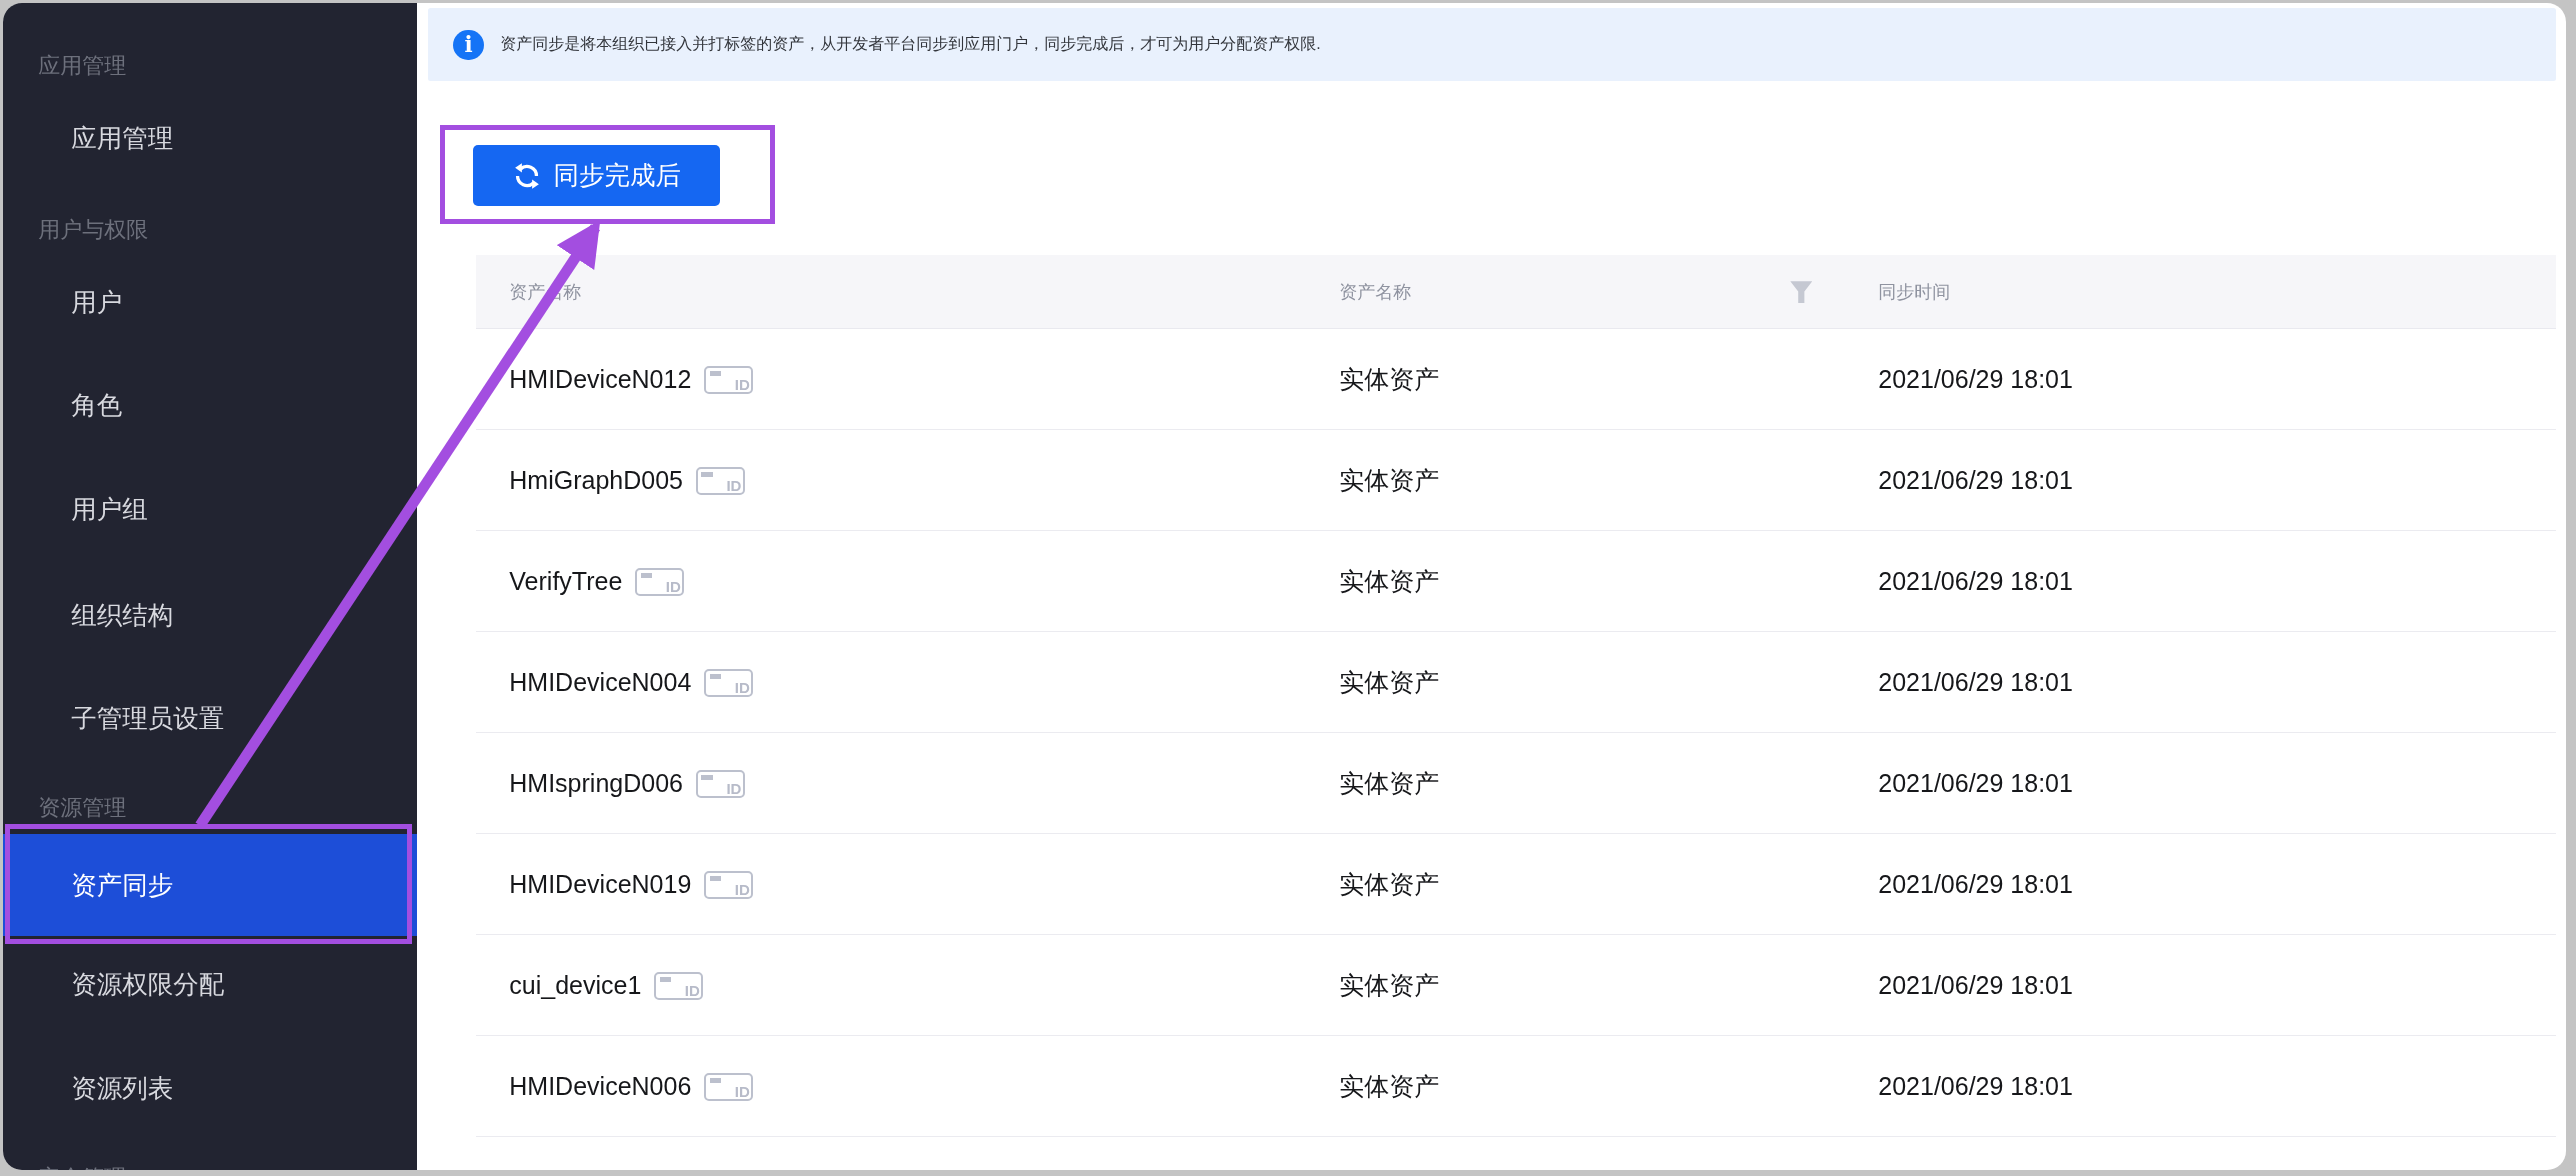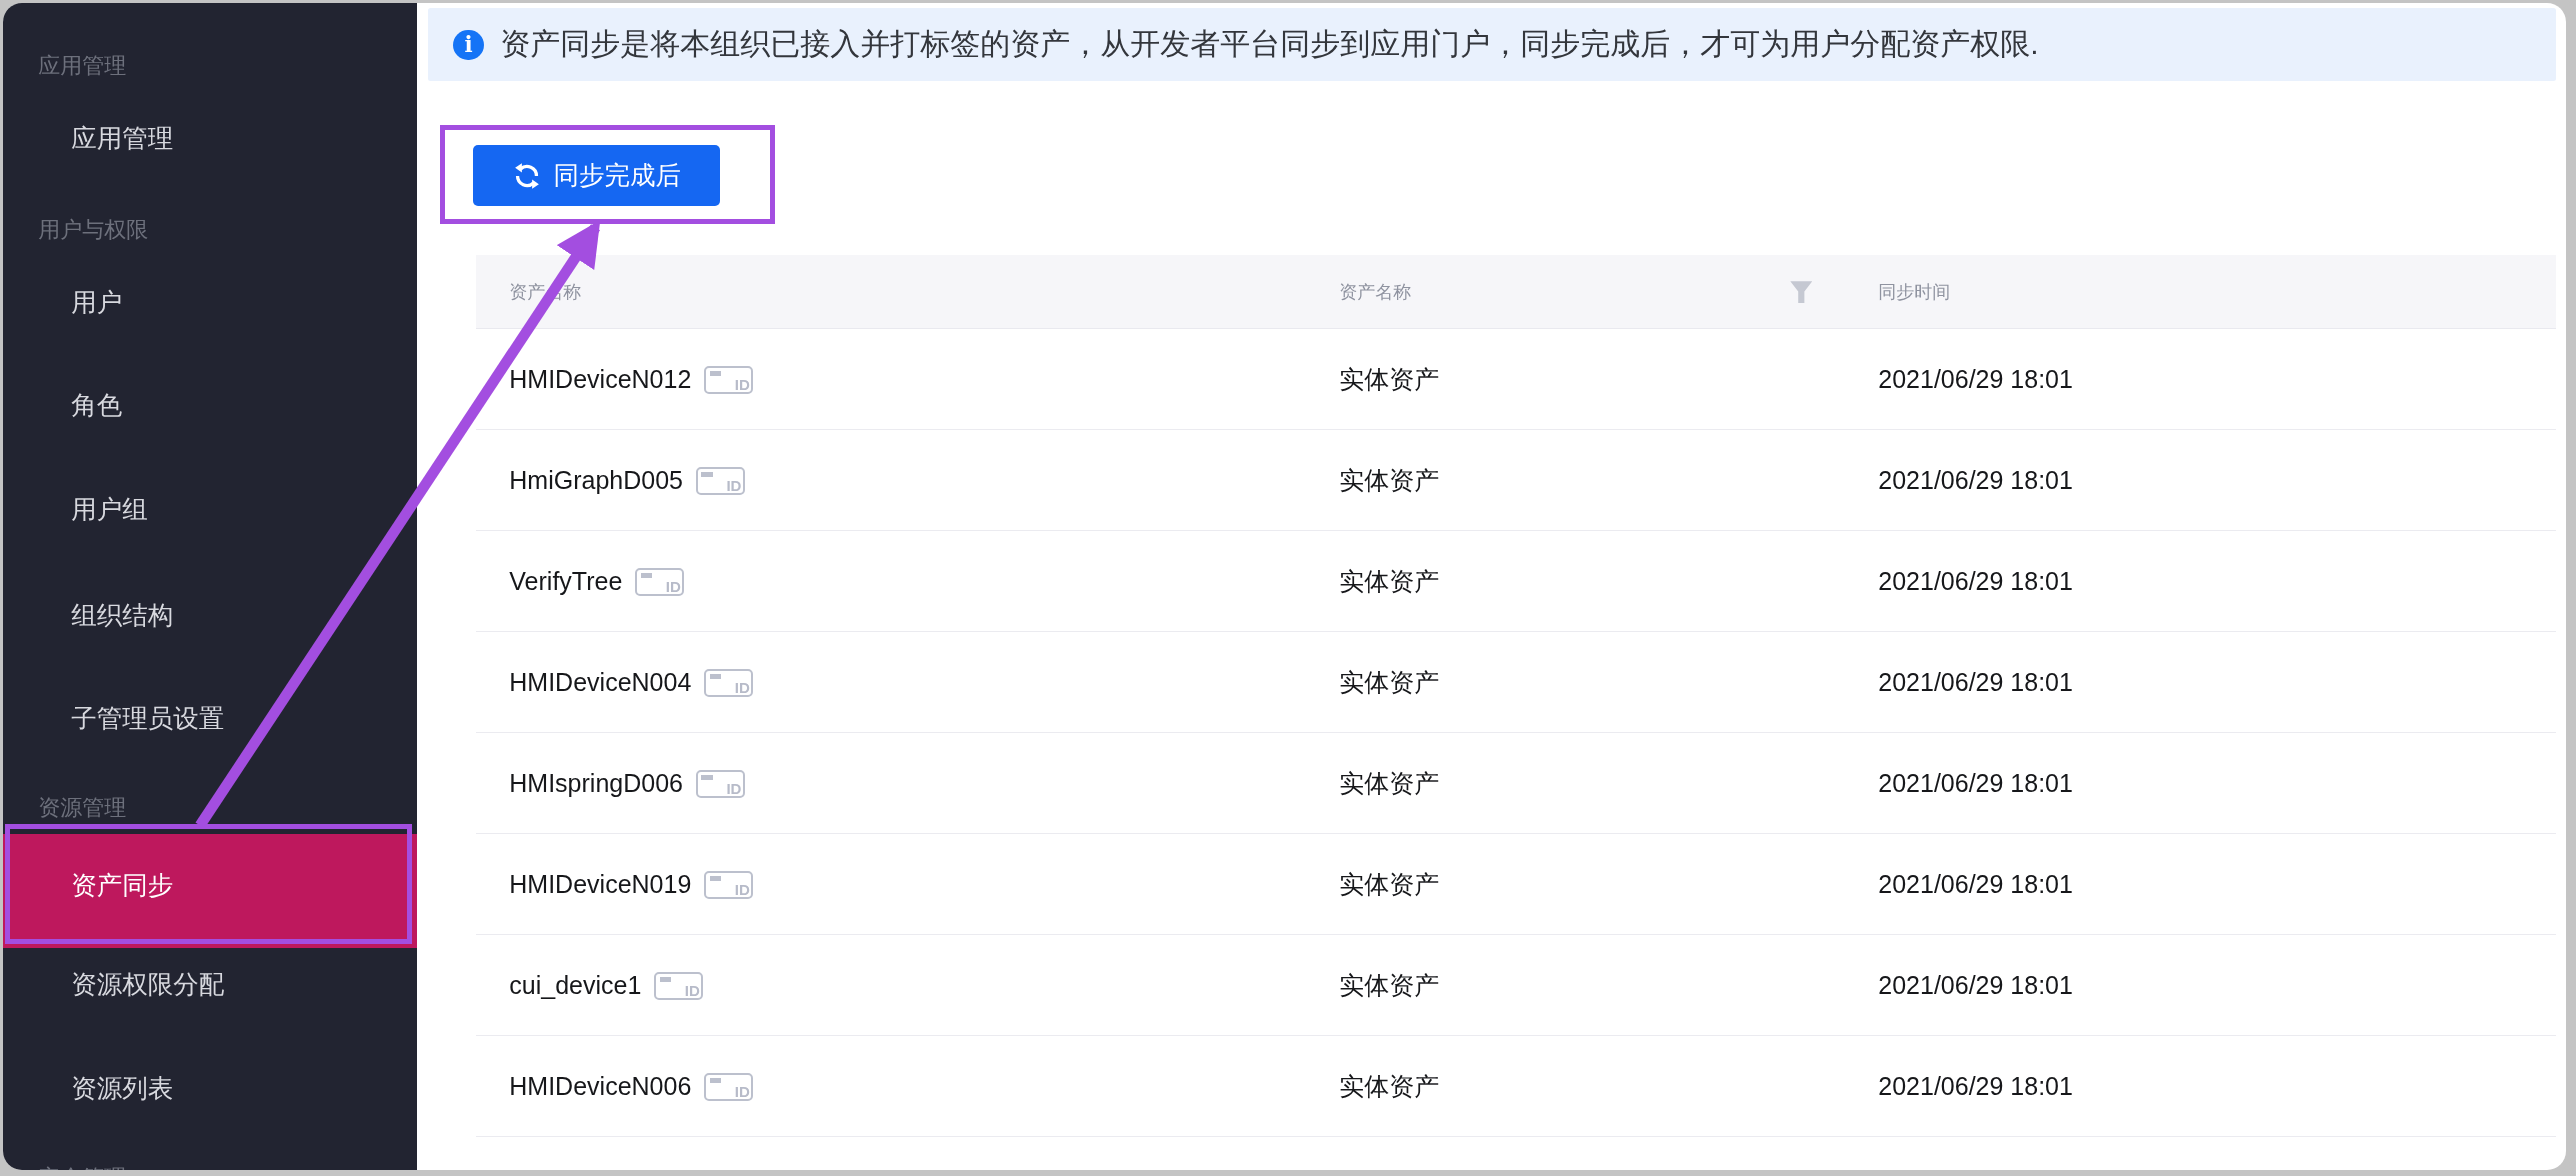--- a/index.html
+++ b/index.html
@@ -7,35 +7,35 @@
   body { font-family:"Liberation Sans","DejaVu Sans",sans-serif; }
 
   .stage { position:relative; width:2576px; height:1177px; background:#c4c4c4; overflow:hidden; }
   .app   { position:absolute; left:3.3px; top:3.3px; width:2563px; height:1167px; background:#ffffff; overflow:hidden;border-radius:19px; }
 
   
   .sidebar { position:absolute; left:0; top:0; width:414px; height:1167px; background:#222431; }
   .sb { position:absolute; left:0; width:100%; height:40px; line-height:40px; white-space:nowrap; }
   .sb.group { padding-left:35px; font-size:22px; color:#6d707c; }
   .sb.item  { padding-left:68px; font-size:25.5px; color:#d8d9df; cursor:pointer; }
-  .sb.item.active { height:114px; line-height:102px; background:#be185d; color:#ffffff; }
+  .sb.item.active { height:102px; line-height:102px; background:#1d4ed8; color:#ffffff; }
 
   
   .anno-box { position:absolute; border:5.8px solid #a34ee0; background:transparent; z-index:30; pointer-events:none; }
   .anno-box.sidebar-box { left:1.6px; top:821px; width:407px; height:120px; }
   .anno-box.button-box  { left:437px; top:122px; width:335px; height:99px; }
   .arrow-layer { position:absolute; left:0; top:0; width:2563px; height:1167px; z-index:29; pointer-events:none; }
 
   
   .banner { position:absolute; left:425px; top:5px; width:2128px; height:73px; background:#e9f1fd; border-radius:2.5px;
             display:flex; align-items:center; }
   .info-i { width:30.5px; height:30.5px; border-radius:50%; background:#1574f6; color:#fff; margin-left:25px;
             display:flex; align-items:center; justify-content:center; font-size:21.4px; font-weight:bold;
             font-family:"DejaVu Serif","Liberation Serif",serif; flex:0 0 auto; }
-  .banner-text { margin-left:16.5px; font-size:30px; color:#33363c; }
+  .banner-text { margin-left:16.5px; font-size:16px; color:#33363c; }
 
   
   .sync-btn { position:absolute; left:470px; top:142px; width:247px; height:61px; background:#1567f2; border:none;
               border-radius:5px; color:#fff; font-size:25.5px; font-family:inherit; cursor:pointer;
               display:flex; align-items:center; justify-content:center; gap:13px; }
   .sync-ic { display:block; }
 
   
   .table { position:absolute; left:473px; top:252px; width:2080px; }
   .thead { position:relative; height:74px; background:#f6f6f9; border-bottom:1.6px solid #e9e9ef; }

